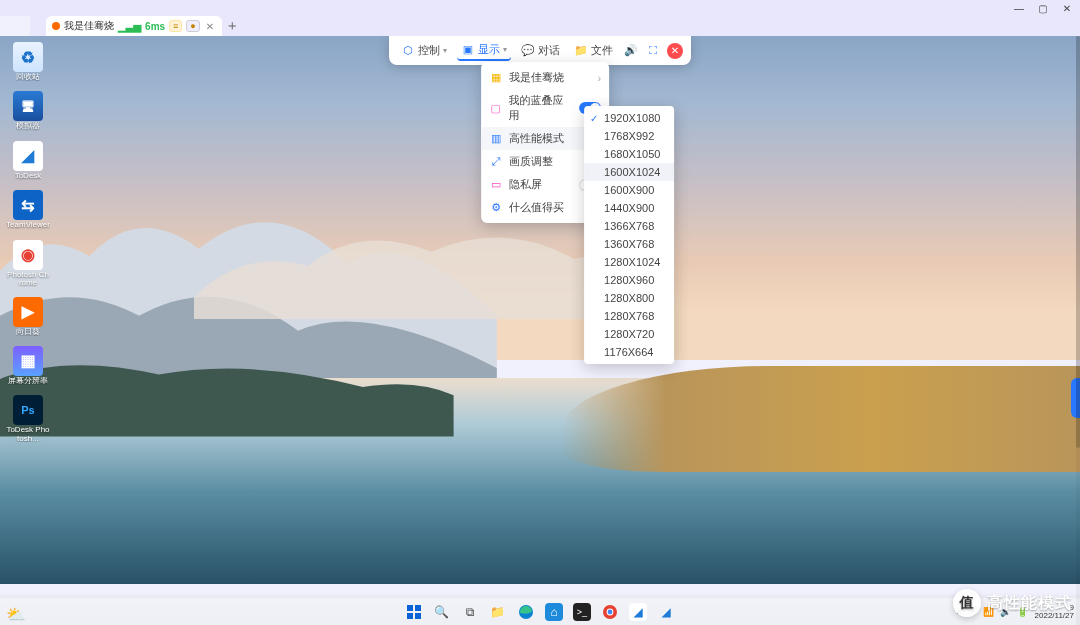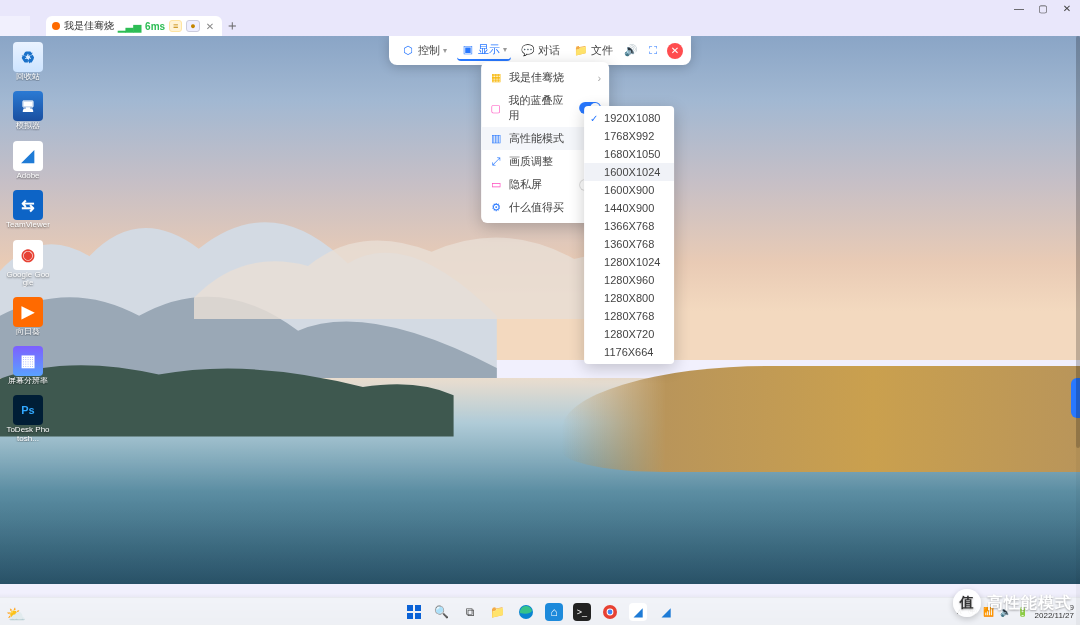--- a/index.html
+++ b/index.html
@@ -136,29 +136,29 @@
         <div class="dicon">
           <div class="img" style="background: linear-gradient(rgb(234, 243, 255), rgb(205, 228, 255)); color: rgb(26, 113, 201); font-weight: 700; font-size: 16px;">♻</div>
           <div class="lbl">回收站</div>
         </div>
         <div class="dicon">
           <div class="img" style="background: linear-gradient(rgb(42, 122, 212), rgb(26, 79, 160)); color: rgb(255, 255, 255); font-weight: 700; font-size: 11px;">🖥</div>
           <div class="lbl">模拟器</div>
         </div>
         <div class="dicon">
           <div class="img" style="background: rgb(255, 255, 255); color: rgb(31, 123, 214); font-weight: 700; font-size: 16px;">◢</div>
-          <div class="lbl">Adobe</div>
+          <div class="lbl">ToDesk</div>
         </div>
         <div class="dicon">
           <div class="img" style="background: rgb(13, 100, 198); color: rgb(255, 255, 255); font-weight: 700; font-size: 16px;">⇆</div>
           <div class="lbl">TeamViewer</div>
         </div>
         <div class="dicon">
           <div class="img" style="background: rgb(255, 255, 255); color: rgb(231, 65, 51); font-weight: 700; font-size: 16px;">◉</div>
-          <div class="lbl">Google Google</div>
+          <div class="lbl">Photosh Chrome</div>
         </div>
         <div class="dicon">
           <div class="img" style="background: rgb(255, 106, 0); color: rgb(255, 255, 255); font-weight: 700; font-size: 16px;">▶</div>
           <div class="lbl">向日葵</div>
         </div>
         <div class="dicon">
           <div class="img" style="background: linear-gradient(rgb(125, 95, 255), rgb(90, 162, 255)); color: rgb(255, 255, 255); font-weight: 700; font-size: 16px;">▦</div>
           <div class="lbl">屏幕分辨率</div>
         </div>
         <div class="dicon">

